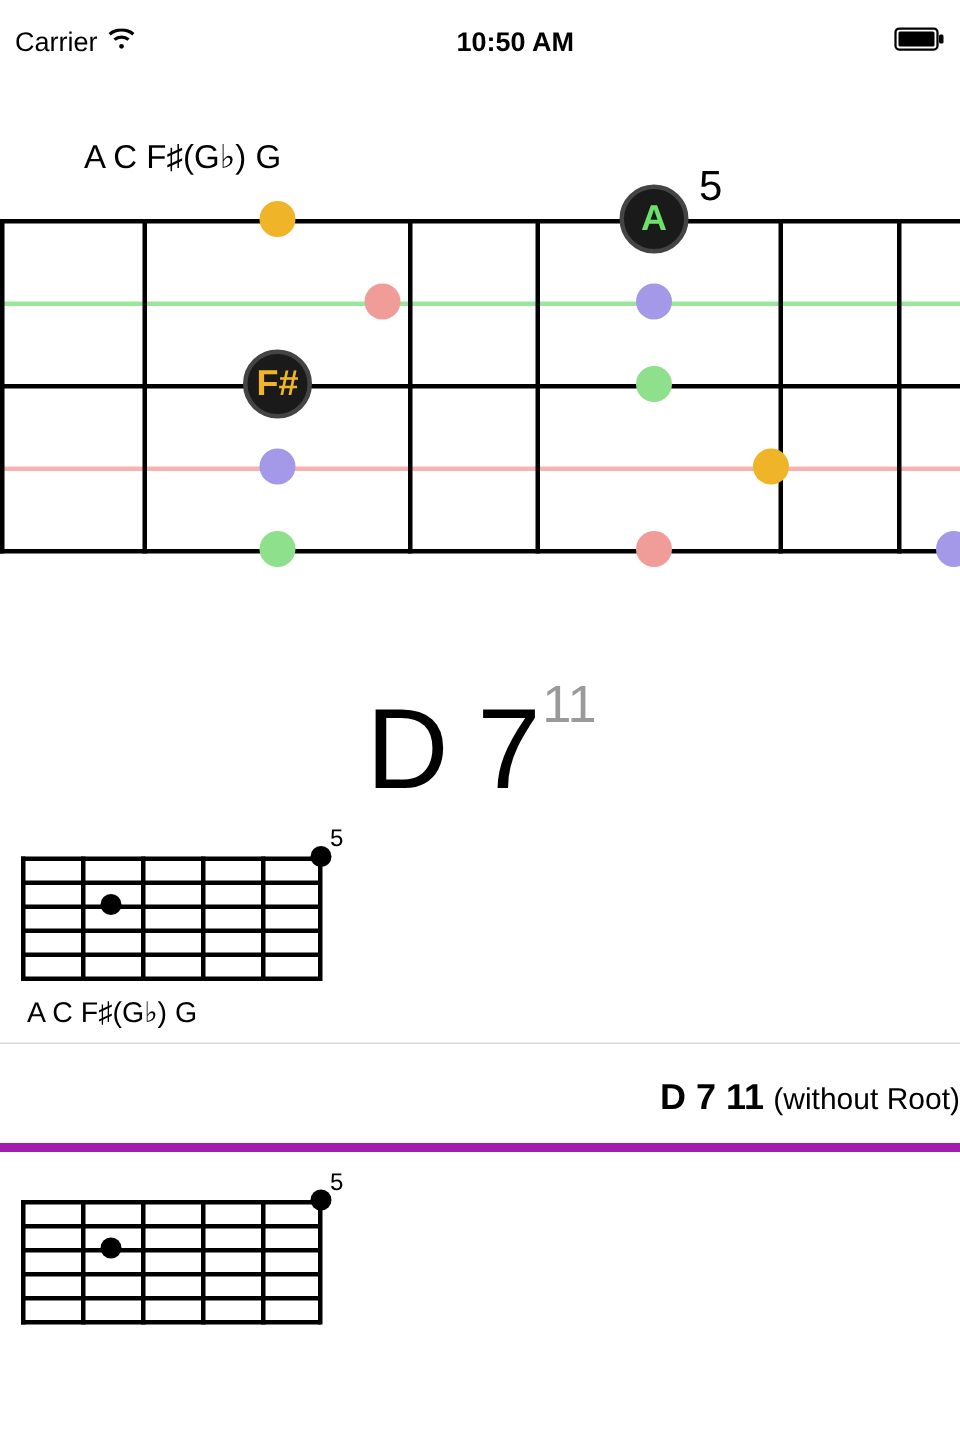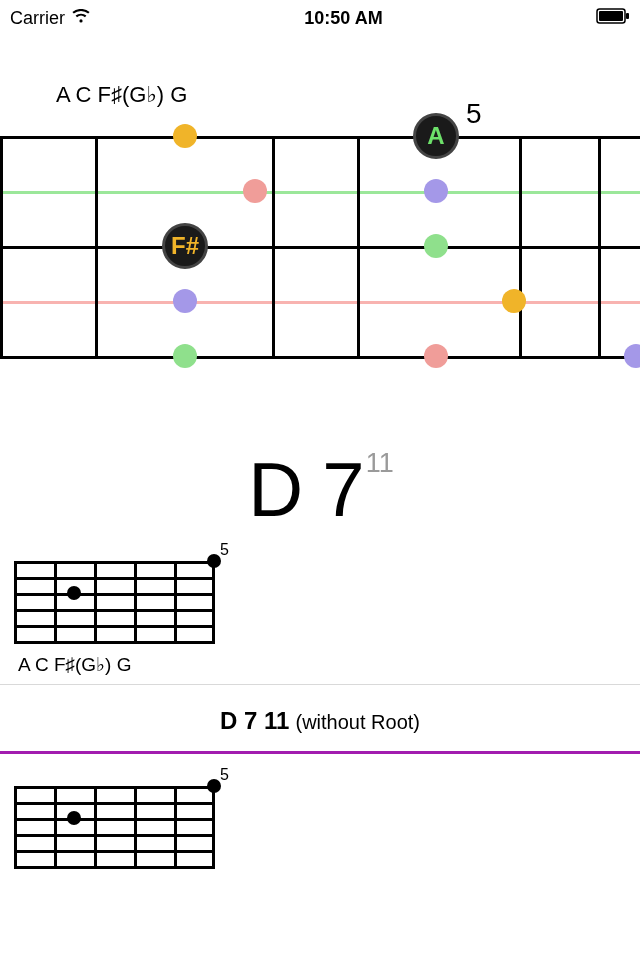--- a/index.html
+++ b/index.html
@@ -1,18 +1,18 @@
 <!DOCTYPE html>
 <html><head>
 <meta charset="utf-8">
 <style>
   * { box-sizing: border-box; margin: 0; padding: 0; }
   html, body { width: 640px; height: 960px; background: #fff; font-family: -apple-system, "Helvetica Neue", Helvetica, Arial, sans-serif; overflow: hidden; }
   
-  .status-bar { height: 36px; display: flex; align-items: center; justify-content: space-between; padding: 0 10px; font-size: 18px; font-weight: 500; }
+  .status-bar { height: 36px; display: flex; align-items: center; justify-content: space-between; padding: 0 10px; font-size: 18px; font-weight: 500; margin-top: 10px; }
   .status-left { display: flex; align-items: center; gap: 6px; }
   .status-right { display: flex; align-items: center; }
   .wifi-icon svg { width: 20px; height: 15px; }
   .battery-icon svg { width: 34px; height: 16px; }
   .status-time { font-weight: 600; }
   
   .notes-label { font-size: 22px; font-weight: 400; padding: 46px 0 10px 56px; }
   
   .fret-main { position: relative; width: 640px; height: 260px; margin-top: 18px; }
   .fret-main .hline { position: absolute; left: 0; right: 0; height: 3px; background: #000; }
@@ -24,32 +24,32 @@
   .dot.green { background: #8fe08c; }
   .dot.red { background: #f09d99; }
   .dot.purple { background: #a498e8; }
   .marker { position: absolute; width: 46px; height: 46px; border-radius: 50%; background: #1a1a1a; border: 3px solid #444; transform: translate(-50%, -50%); display: flex; align-items: center; justify-content: center; font-weight: 800; font-size: 24px; }
   .marker.green-text { color: #6de06a; }
   .marker.yellow-text { color: #f0b429; }
   .fret-num-main { position: absolute; font-size: 28px; font-weight: 400; }
   
   .chord-name-big { text-align: center; margin-top: 50px; position: relative; }
   .chord-name-big .root { font-size: 76px; font-weight: 400; letter-spacing: -1px; text-align: right; }
-  .chord-name-big .sup { font-size: 27px; color: #9a9a9a; position: relative; top: -44px; left: 2px; }
+  .chord-name-big .sup { font-size: 35px; color: #9a9a9a; position: relative; top: -44px; left: 2px; }
   
   .list-row { display: flex; align-items: flex-end; justify-content: space-between; padding: 12px 14px 8px 14px; border-bottom: 1px solid #d9d9d9; }
   .mini-fret { position: relative; width: 200px; height: 104px; }
   .mini-fret .mh { position: absolute; left: 0; right: 0; height: 3px; background: #000; }
   .mini-fret .mv { position: absolute; top: 16px; bottom: 10px; width: 3px; background: #000; }
   .mini-dot { position: absolute; width: 14px; height: 14px; border-radius: 50%; background: #000; transform: translate(-50%, -50%); }
   .mini-num { position: absolute; font-size: 16px; }
   .mini-notes { font-size: 19px; padding-left: 4px; padding-top: 4px; }
   .maybe { font-size: 22px; color: #000; padding-bottom: 2px; }
   
-  .chord-sub { text-align: center; padding: 22px 0 16px 0; border-bottom: 3px solid #a21caf; font-size: 22px; }
+  .chord-sub { text-align: right; padding: 22px 0 16px 0; border-bottom: 6px solid #a21caf; font-size: 22px; }
   .chord-sub .bold { font-weight: 700; font-size: 24px; }
   .chord-sub .paren { font-size: 20px; }
   
   .list-row2 { padding: 16px 14px 0 14px; }
 </style>
 </head>
 <body>
 
 <div class="status-bar">
   <div class="status-left">

